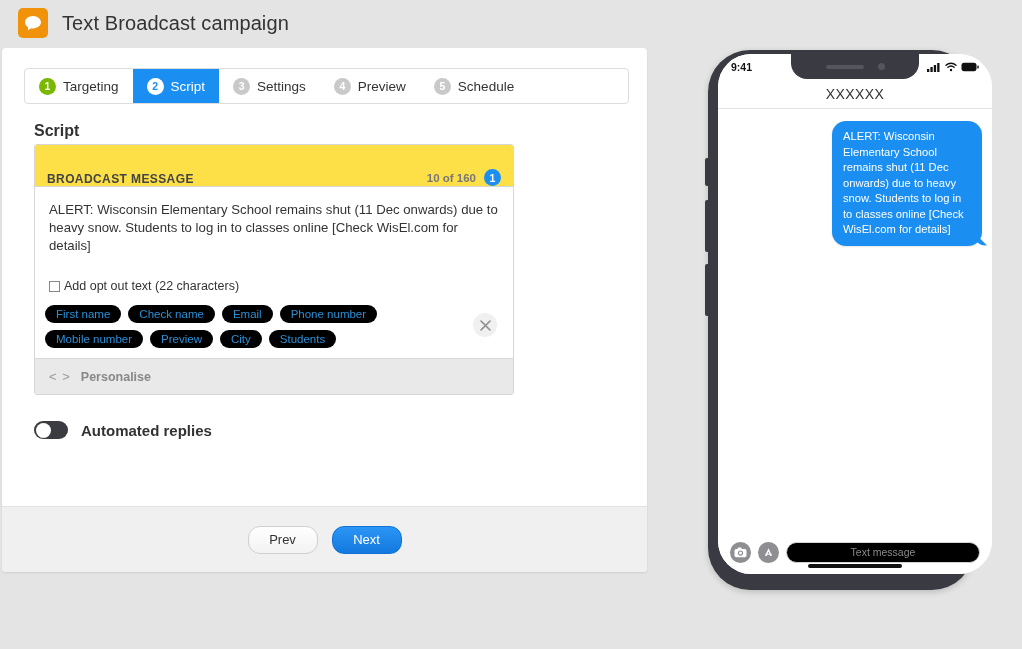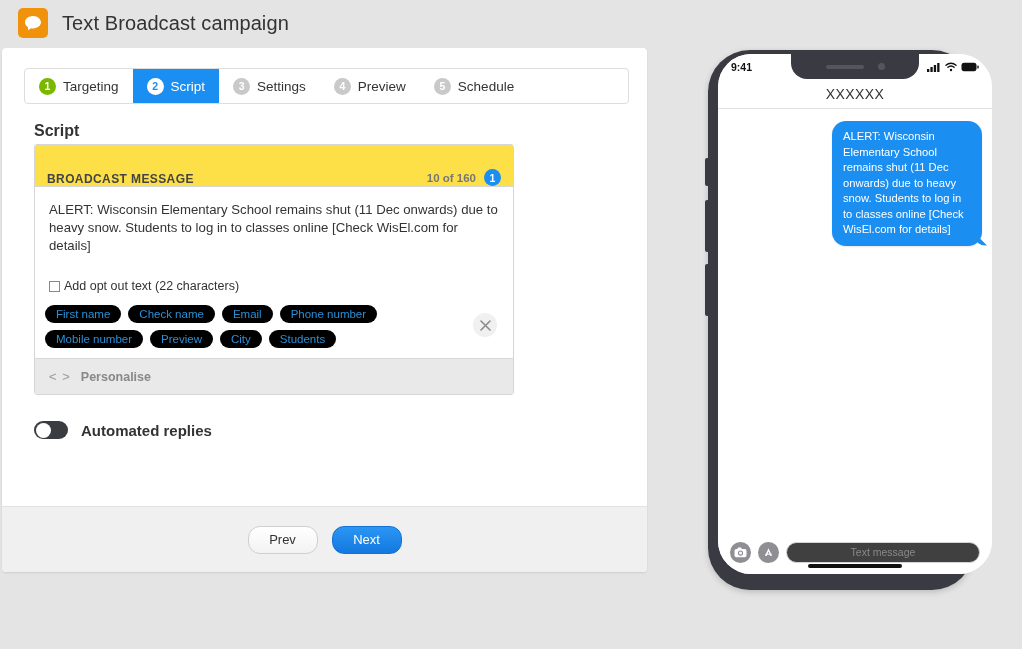--- a/index.html
+++ b/index.html
@@ -402,21 +402,21 @@
   .msg-input {
     flex: 1;
     height: 21px;
     border: 1px solid #d4d4d6;
     border-radius: 11px;
     display: flex;
     align-items: center;
     justify-content: center;
     font-size: 10.5px;
     color: #8a8a8e;
-    background: #404040;
+    background: #000000;
     cursor: text;
   }
   .home-ind {
     position: absolute;
     left: 50%;
     transform: translateX(-50%);
     bottom: 6px;
     width: 94px; height: 4px;
     background: #111111;
     border-radius: 2px;

